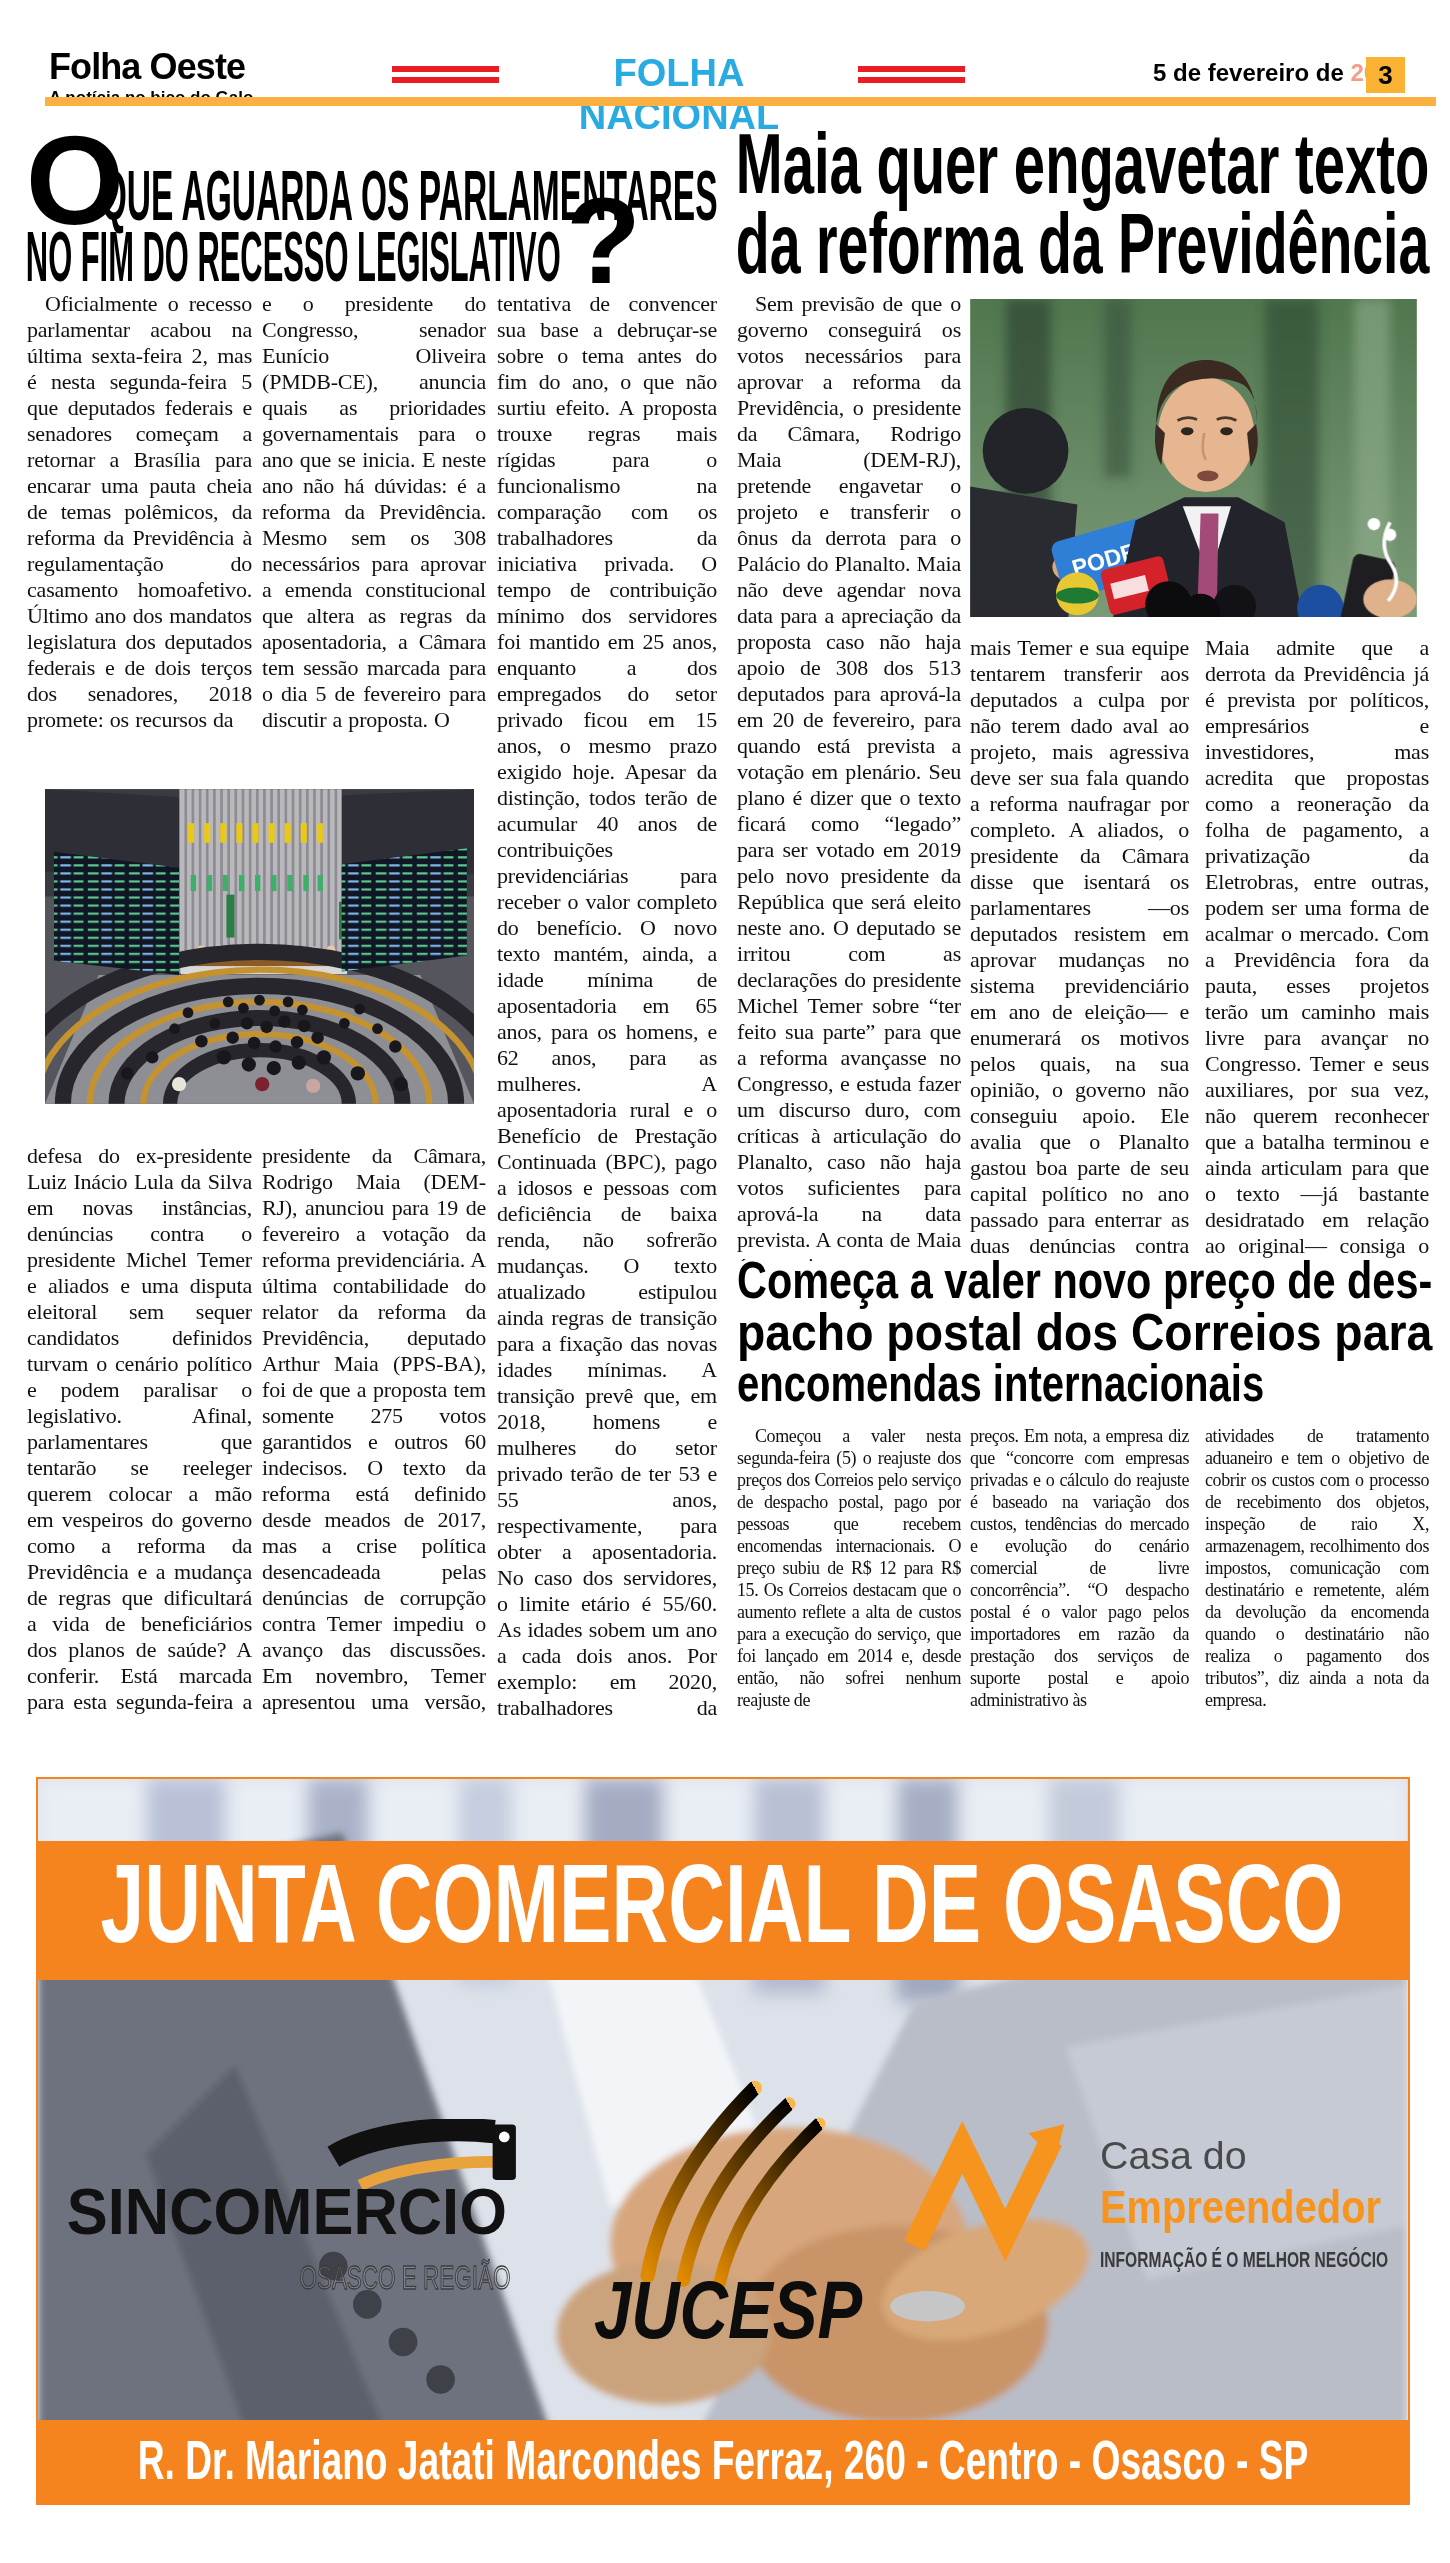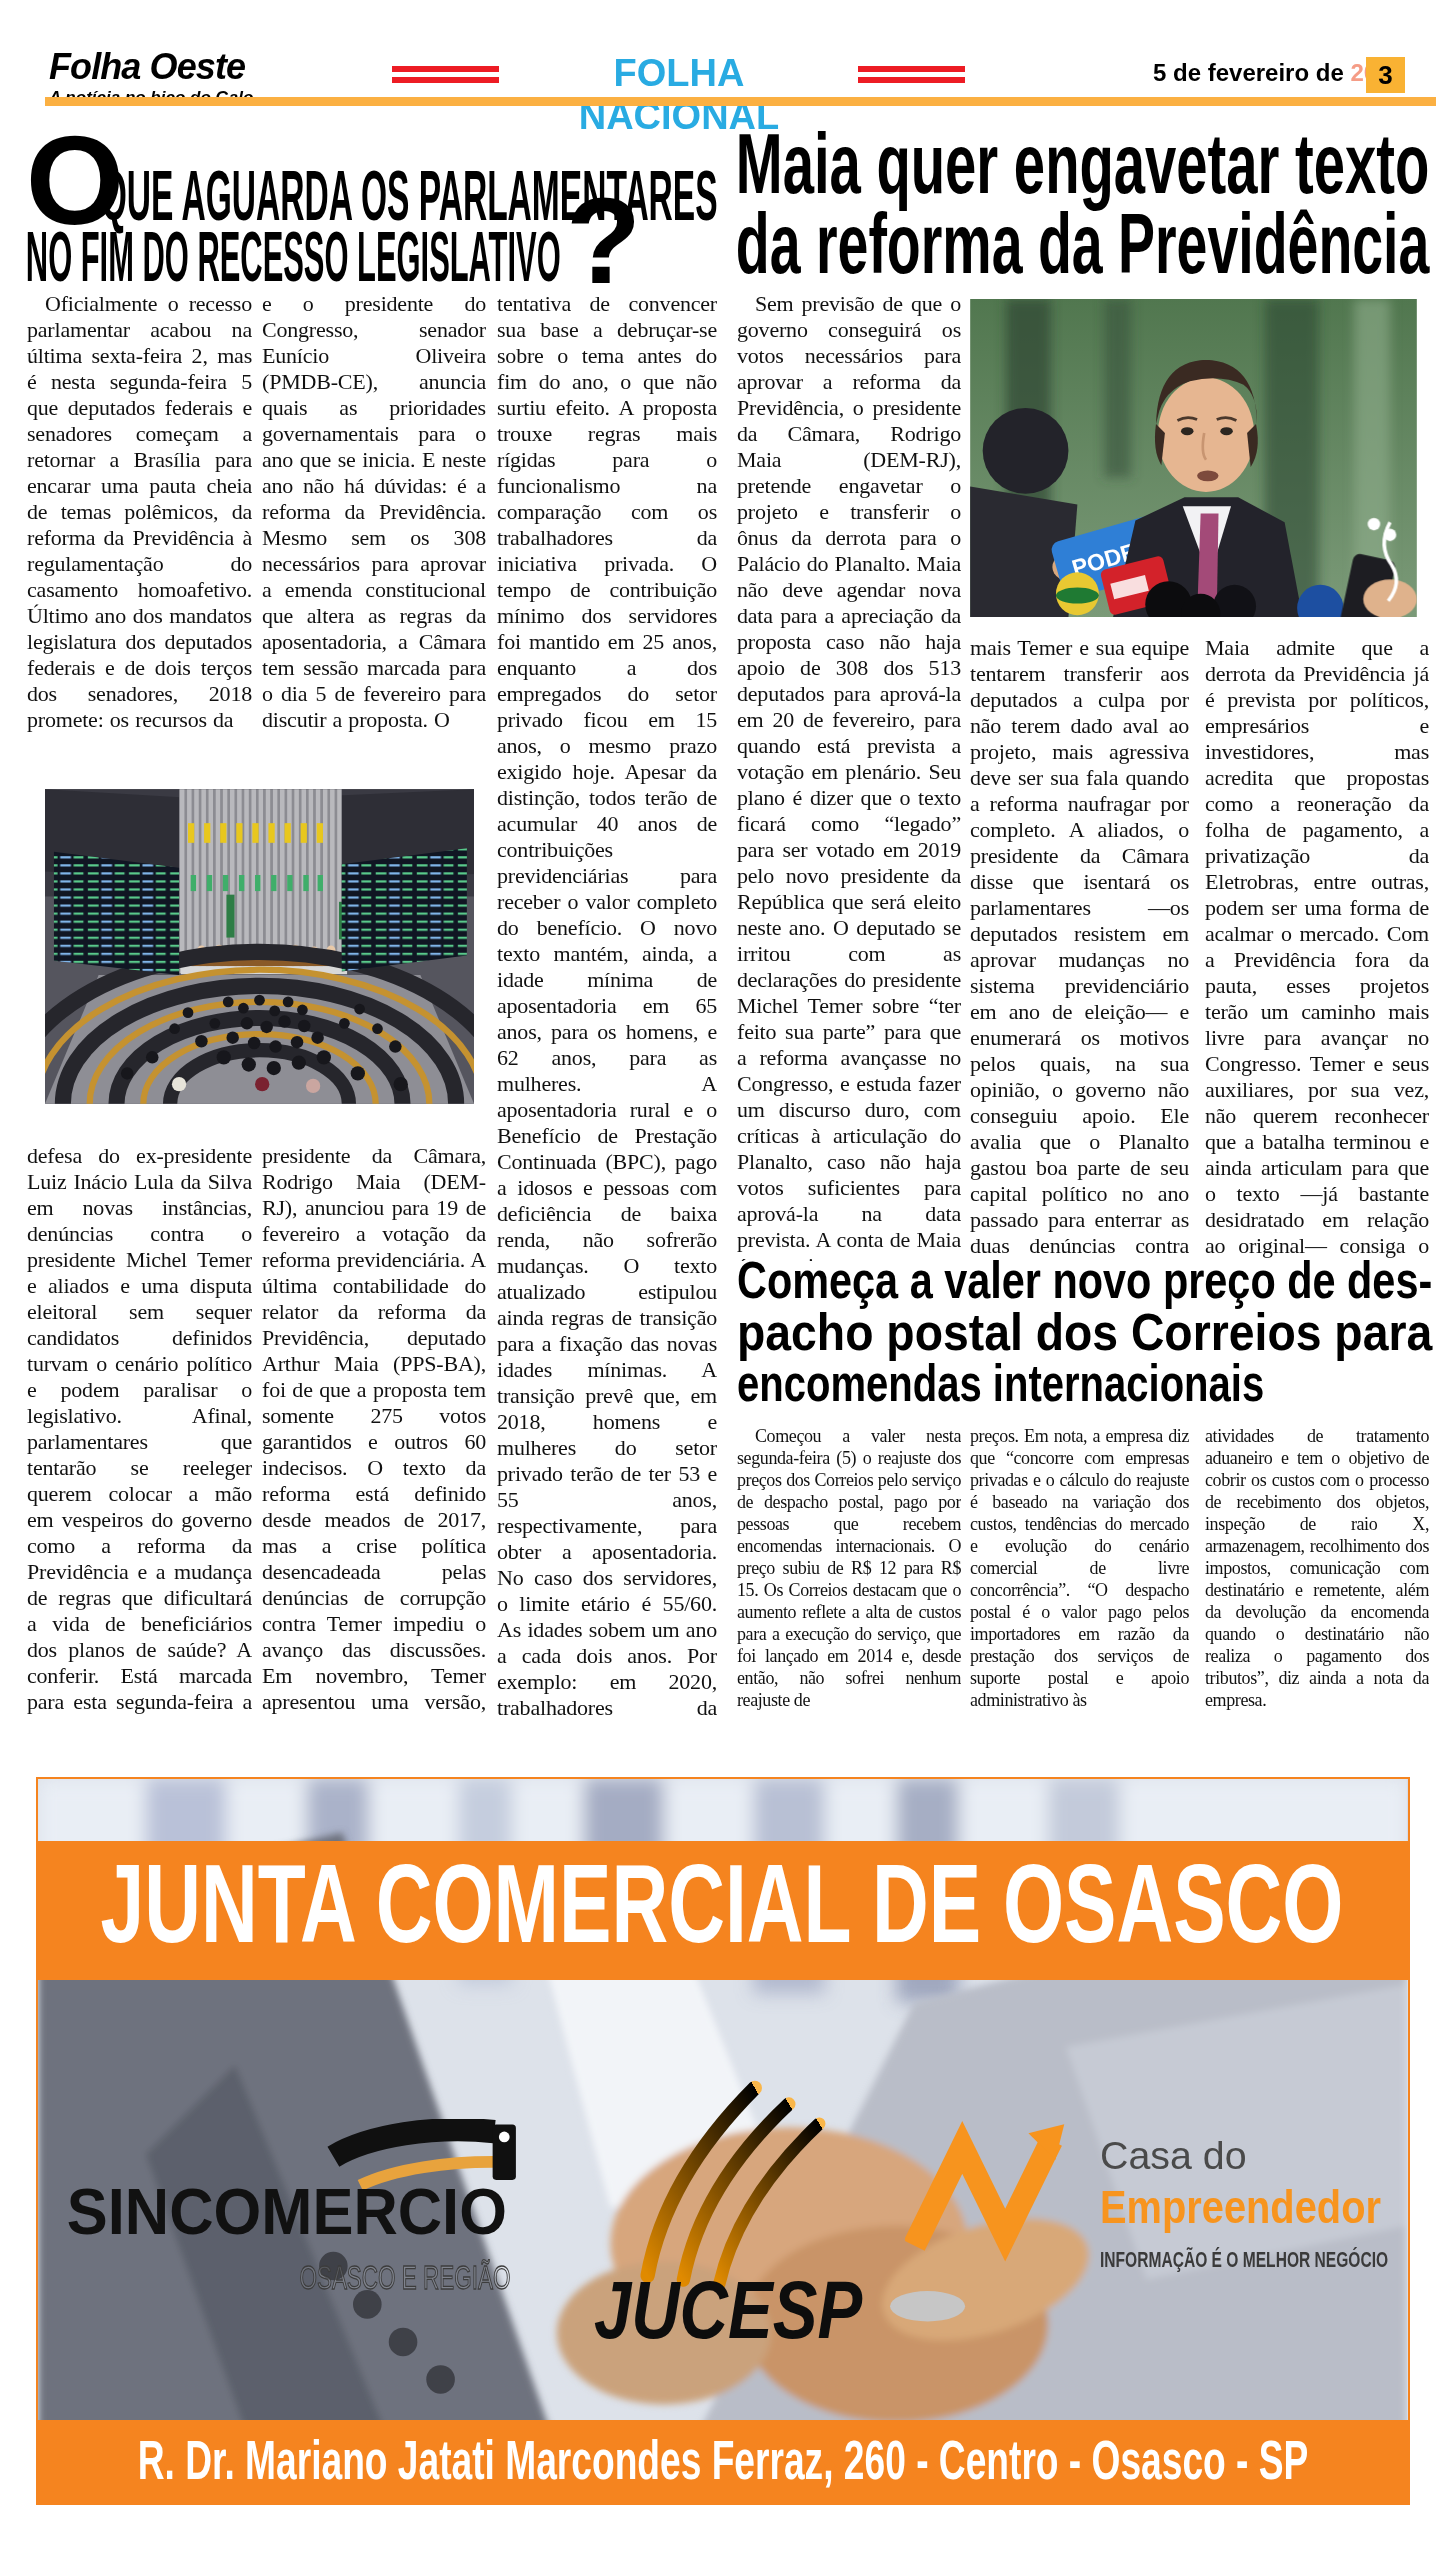--- a/index.html
+++ b/index.html
@@ -28,21 +28,21 @@
   
   #ad{left:36px;top:1777px;width:1374px;height:728px;border:2.7px solid #F5841F;box-sizing:border-box;background:#d8dde6;overflow:hidden;}
   .ad-band{position:absolute;left:0;width:100%;background:#F5841F;}
   svg text{font-family:"Liberation Sans","DejaVu Sans",sans-serif;}
 </style>
 </head>
 <body>
 
 <div id="canvas">
 
-  <div class="abs" style="left:49px;top:46px;font-style:italic;">
+  <div class="abs" style="left:49px;top:46px;">
     <div class="masthead-title">Folha Oeste</div>
     <div class="masthead-tag">A notícia no bico do Galo</div>
   </div>
 
   <div class="redline" style="left:392px;top:66px;width:107px;"></div>
   <div class="redline" style="left:392px;top:77px;width:107px;"></div>
   <div class="abs section-title" style="left:520px;top:52px;width:318px;text-align:center;">FOLHA NACIONAL</div>
   <div class="redline" style="left:858px;top:66px;width:107px;"></div>
   <div class="redline" style="left:858px;top:77px;width:107px;"></div>
 

